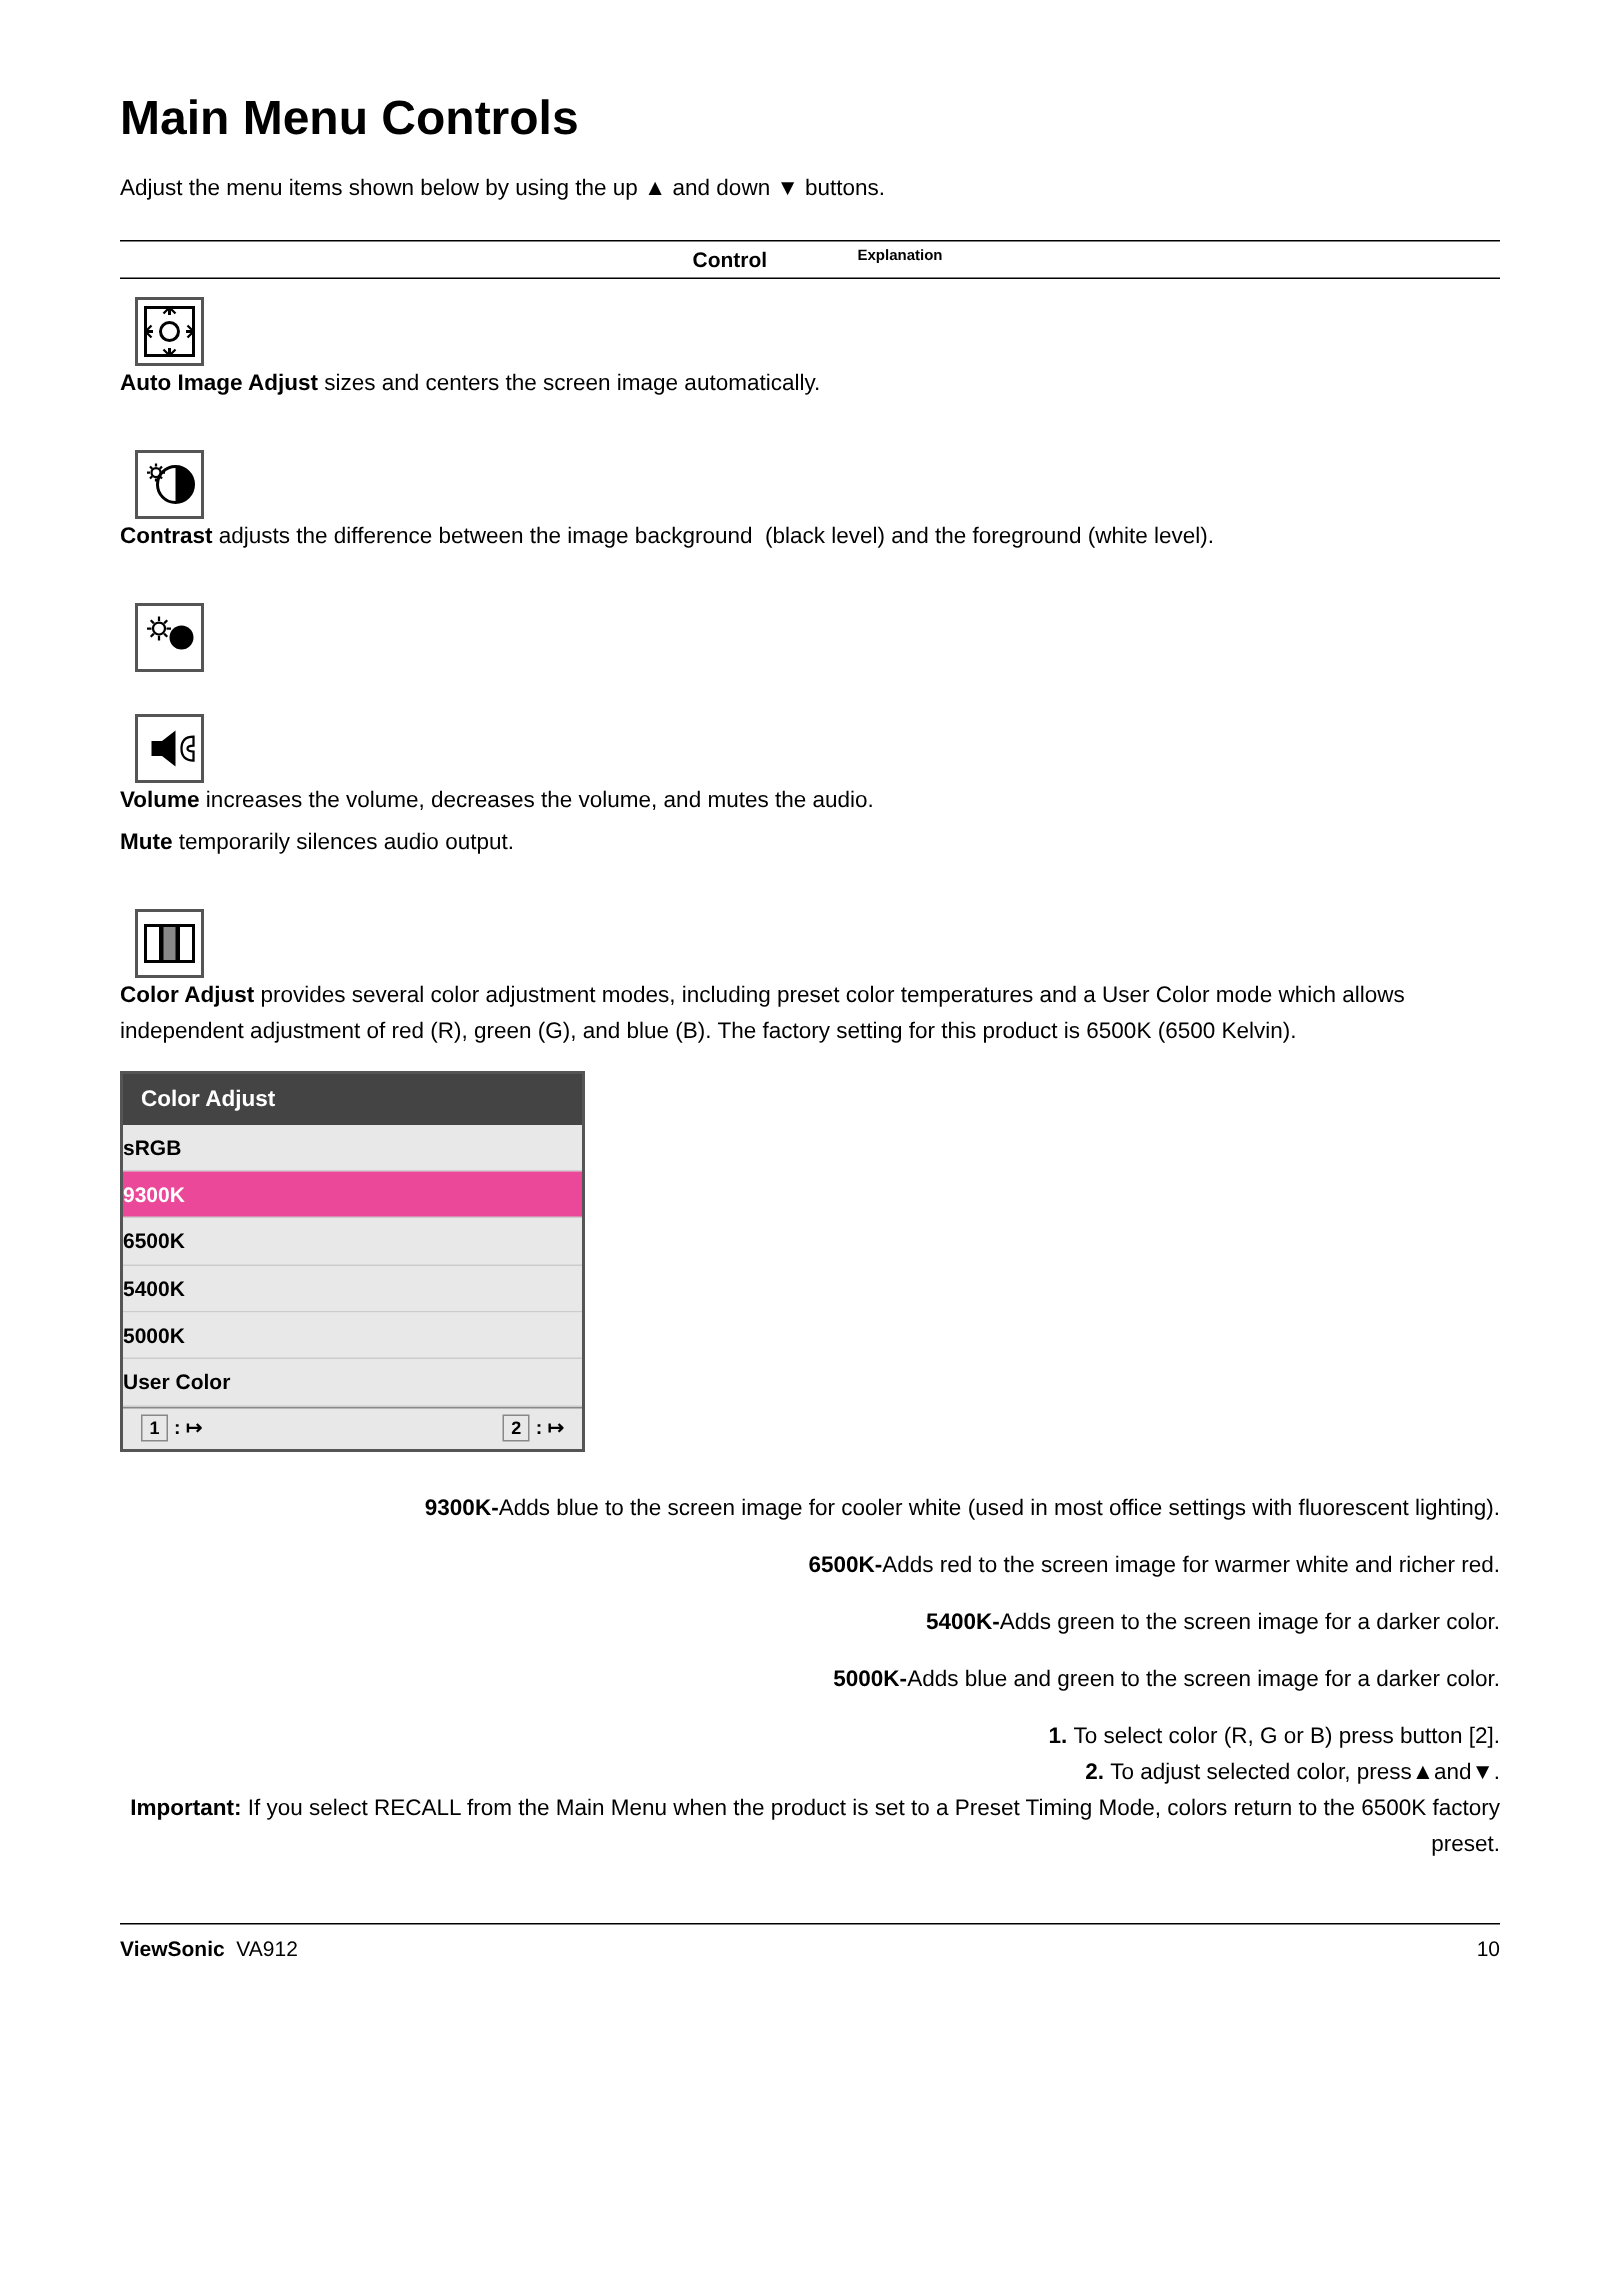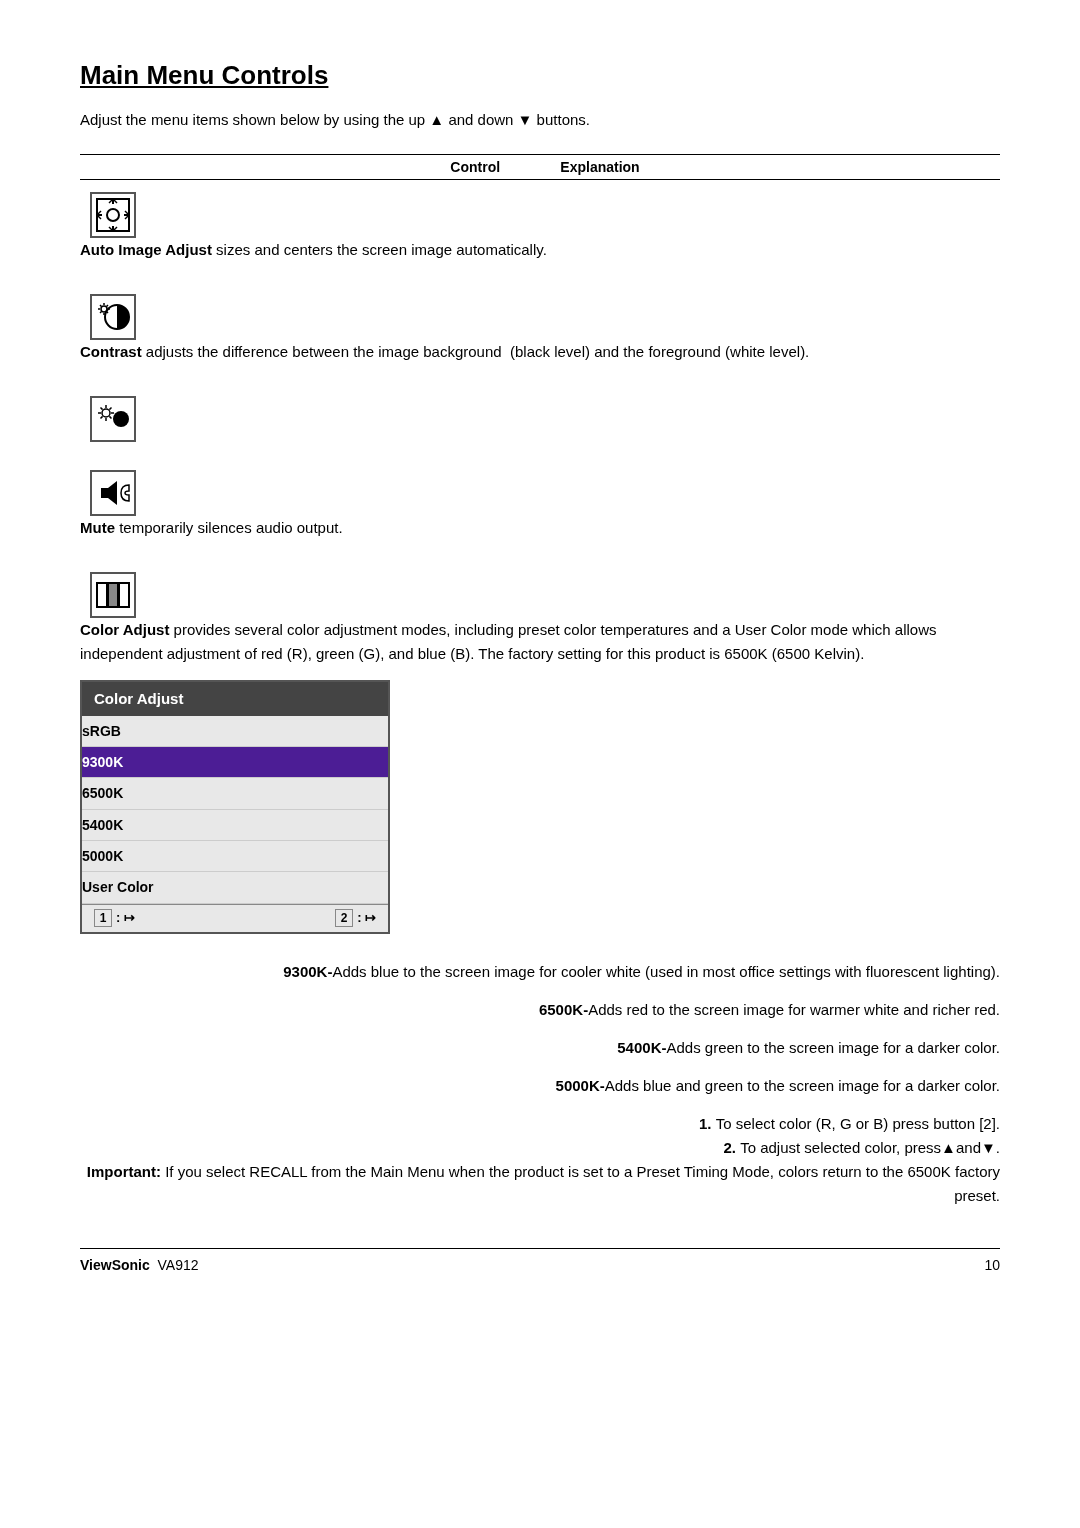--- a/index.html
+++ b/index.html
@@ -6,25 +6,24 @@
     body {
       background: #fff;
       font-family: Arial, Helvetica, sans-serif;
       font-size: 15px;
       color: #000;
       width: 1080px;
       min-height: 1528px;
       padding: 60px 80px 60px 80px;
     }
     h1 {
-      font-size: 26px;
+      font-size: 32px;
       font-weight: bold;
       margin-bottom: 18px;
       font-family: Arial, Helvetica, sans-serif;
-      text-decoration: underline;
     }
     .intro {
       margin-bottom: 22px;
       font-size: 15px;
       line-height: 1.5;
     }
     .table-header {
       display: flex;
       border-top: 1.5px solid #000;
       border-bottom: 1.5px solid #000;
@@ -33,21 +32,21 @@
       justify-content: center;
     }
     .table-header .col-control {
       width: 120px;
       font-weight: bold;
       font-size: 14px;
       padding-left: 10px;
     }
     .table-header .col-explanation {
       font-weight: bold;
-      font-size: 14px;
+      font-size: 10px;
     }
     .table-row {
       display: flex;
       align-items: flex-start;
       margin-bottom: 18px;
       padding-bottom: 8px;
       flex-direction: column;
     }
     .icon-cell {
       width: 120px;
@@ -97,21 +96,21 @@
       font-size: 15px;
     }
     .color-adjust-item {
       padding: 4px 0;
       color: #000;
       font-weight: bold;
       background: #e8e8e8;
       border-bottom: 1px solid #ccc;
     }
     .color-adjust-item.selected {
-      background: #4c1d95;
+      background: #ec4899;
       color: #fff;
     }
     .color-adjust-footer {
       display: flex;
       justify-content: space-between;
       background: #e8e8e8;
       border-top: 1px solid #888;
       padding: 3px 12px;
       font-size: 13px;
       font-weight: bold;
@@ -243,20 +242,21 @@
       <svg class="icon-svg" viewBox="0 0 40 40" xmlns="http://www.w3.org/2000/svg">
 
         <rect x="8" y="15" width="7" height="10" fill="#000"></rect>
         <polygon points="15,15 24,8 24,32 15,25" fill="#000"></polygon>
 
         <path d="M28 20 Q28 12 36 12 L36 18 Q32 18 32 20 Q32 22 36 22 L36 28 Q28 28 28 20" fill="none" stroke="#000" stroke-width="1.5"></path>
       </svg>
     </div>
   </div>
   <div class="explanation-cell">
+    <p><strong>Volume</strong> increases the volume, decreases the volume, and mutes the audio.</p>
     <p><strong>Mute</strong> temporarily silences audio output.</p>
   </div>
 </div>
 
 <div class="table-row">
   <div class="icon-cell">
     <div class="icon-box color-adjust-icon">
       <svg class="icon-svg" viewBox="0 0 40 40" xmlns="http://www.w3.org/2000/svg">
 
         <rect x="4" y="8" width="10" height="24" fill="none" stroke="#000" stroke-width="2"></rect>

